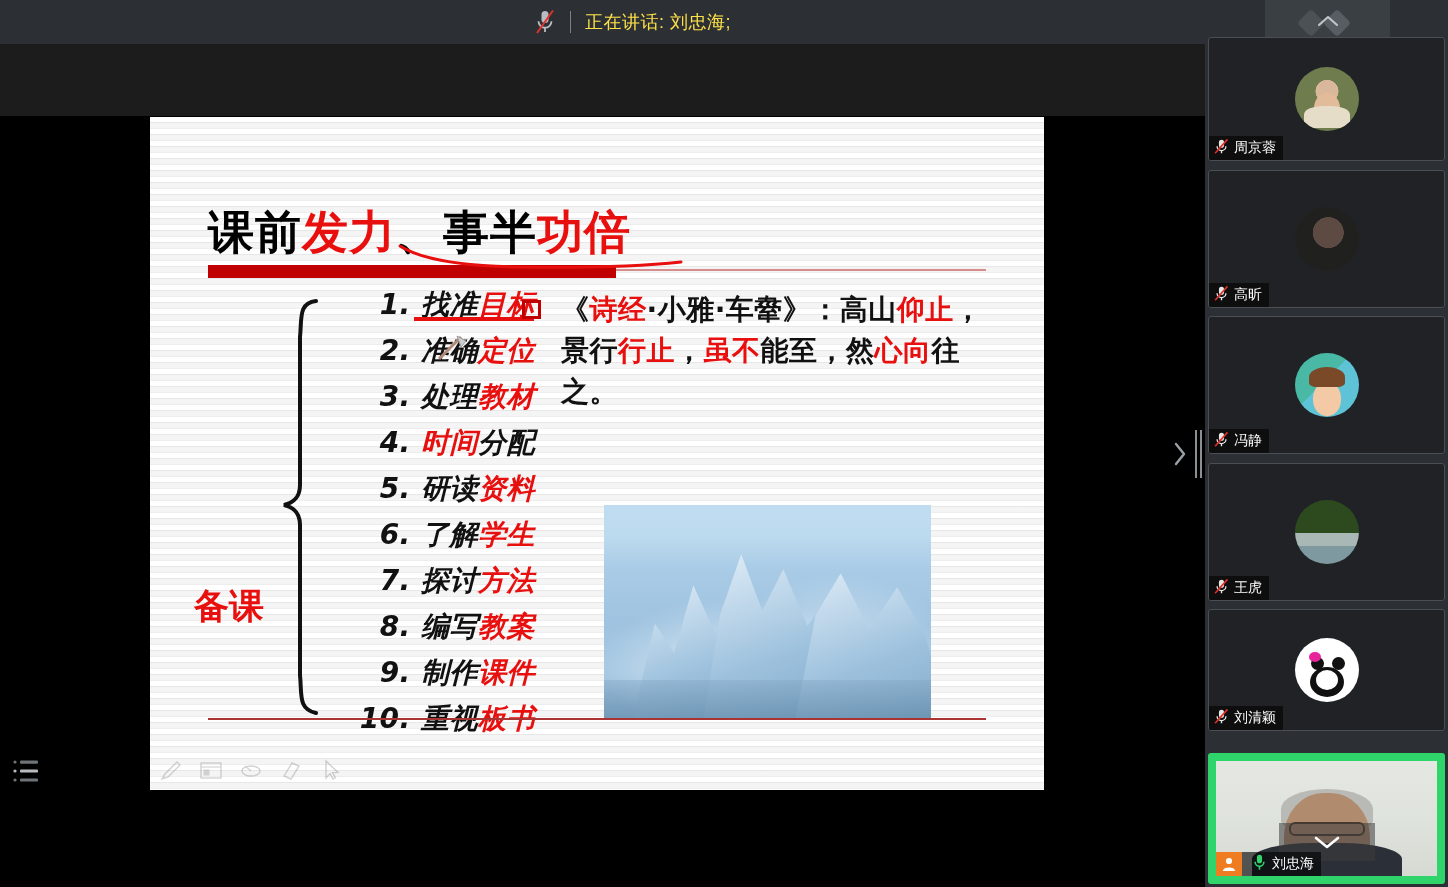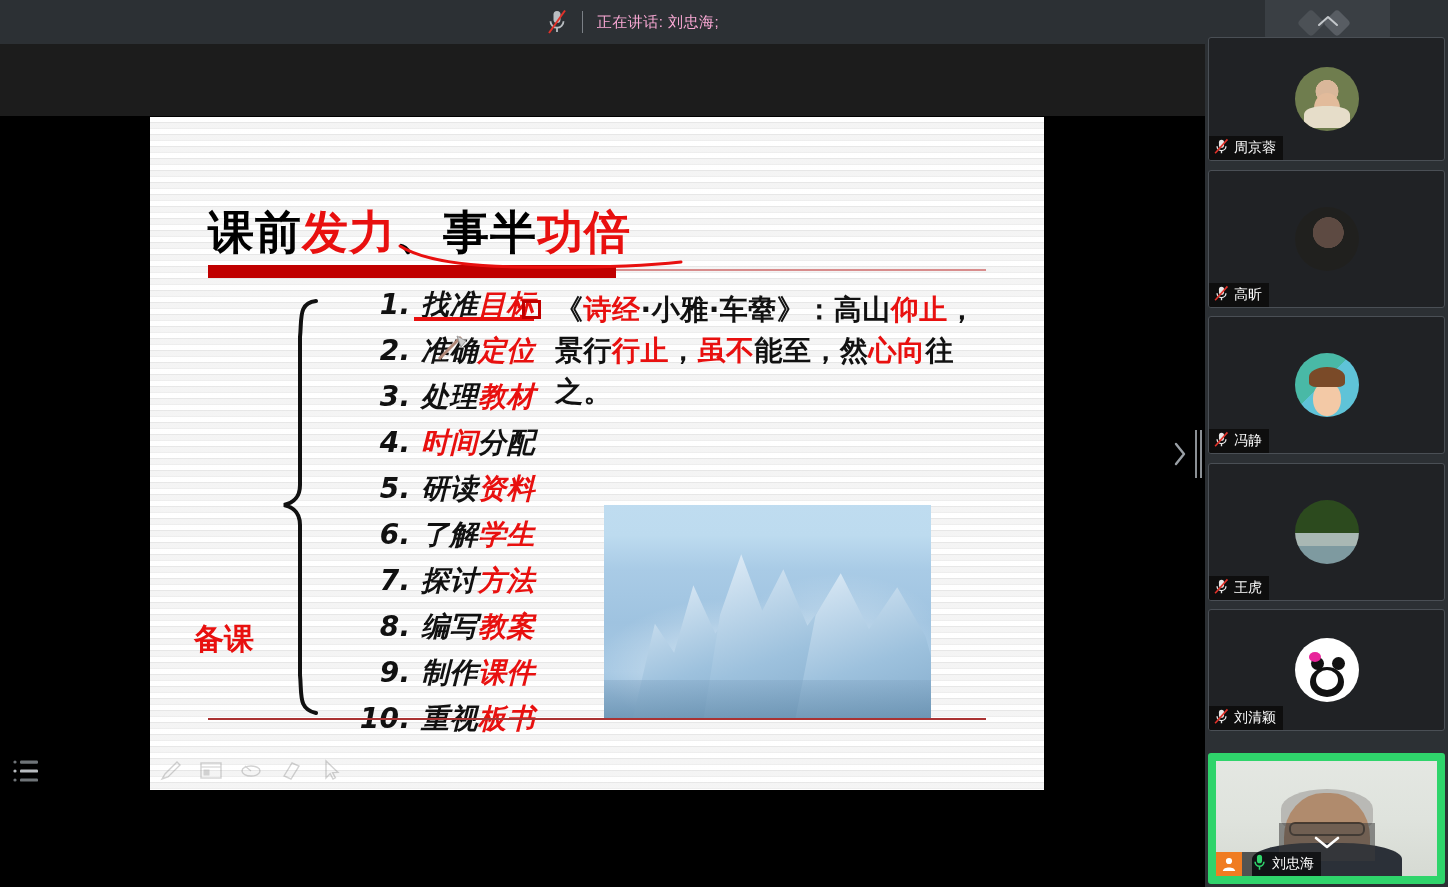--- a/index.html
+++ b/index.html
@@ -12,21 +12,21 @@
 
   
   .topbar {
     position: absolute; left: 0; top: 0; width: 1205px; height: 44px;
     background: #2c3034; display: flex; align-items: center;
     justify-content: center; gap: 0;
   }
   .topbar-inner { display: flex; align-items: center; gap: 14px; margin-left: 60px; }
   .mic-muted-top { width: 22px; height: 26px; position: relative; }
   .divider-v { width: 1px; height: 22px; background: #7b8086; }
-  .speaking-text { color: #f9a8d4; font-size: 15px; letter-spacing: .5px; white-space: nowrap; }
+  .speaking-text { color: #fde047; font-size: 18px; letter-spacing: .5px; white-space: nowrap; }
 
   
   .stage { position: absolute; left: 0; top: 0; width: 1205px; height: 887px; background: #000; }
   .stage-top-strip { position: absolute; left: 0; top: 0; width: 1205px; height: 44px; background: #2c3034; }
   .stage-black-band { position: absolute; left: 0; top: 44px; width: 1205px; height: 72px; background: #1c1c1c; }
 
   
   .slide {
     position: absolute; left: 150px; top: 117px; width: 894px; height: 673px;
     background: #fbfbfb; overflow: hidden;
@@ -54,38 +54,38 @@
     position: absolute; left: 58px; top: 148px; width: 408px; height: 13px; background: #c00000;
   }
   .title-bar-thin {
     position: absolute; left: 466px; top: 152px; width: 370px; height: 2px; background: #d88d8d;
   }
   .title-scribble { position: absolute; left: 246px; top: 123px; }
   .bottom-rule { position: absolute; left: 58px; top: 601px; width: 778px; height: 2px; background: #a33; }
 
   
   .brace-label {
-    position: absolute; left: 44px; top: 502px; color: #e8100f;
-    font-size: 30px; font-weight: bold; font-family: "DejaVu Sans", sans-serif;
+    position: absolute; left: 44px; top: 466px; color: #e8100f;
+    font-size: 35px; font-weight: bold; font-family: "DejaVu Sans", sans-serif;
   }
   .brace { position: absolute; left: 130px; top: 180px; }
   .numlist { position: absolute; left: 170px; top: 165px; width: 215px; font-style: italic; }
   .numlist li {
     list-style: none; text-align: right; white-space: nowrap;
     font-family: "DejaVu Sans", sans-serif;
     font-size: 28px; font-weight: bold; color: #111;
     line-height: 46px; letter-spacing: .5px;
   }
   .numlist li .r { color: #e8100f; }
   .item1-underline { position: absolute; left: 264px; top: 200px; width: 120px; height: 4px; background: #e8100f; }
   .item2-scratch { position: absolute; left: 285px; top: 216px; }
 
   
   .rightcol { position: absolute; left: 372px; top: 172px; width: 470px; }
-  .bullet-row { display: flex; gap: 14px; align-items: flex-start; margin-bottom: 14px; }
+  .bullet-row { display: flex; gap: 20px; align-items: flex-start; margin-bottom: 14px; }
   .sq {
     flex: 0 0 auto; width: 19px; height: 19px; border: 3px solid #c00000; margin-top: 11px;
   }
   .btext {
     font-family: "DejaVu Sans", sans-serif; font-size: 28px; font-weight: bold;
     color: #111; line-height: 41px; letter-spacing: .5px;
   }
   .btext .r { color: #e8100f; }
   .photo {
     position: absolute; left: 454px; top: 388px; width: 327px; height: 214px;

